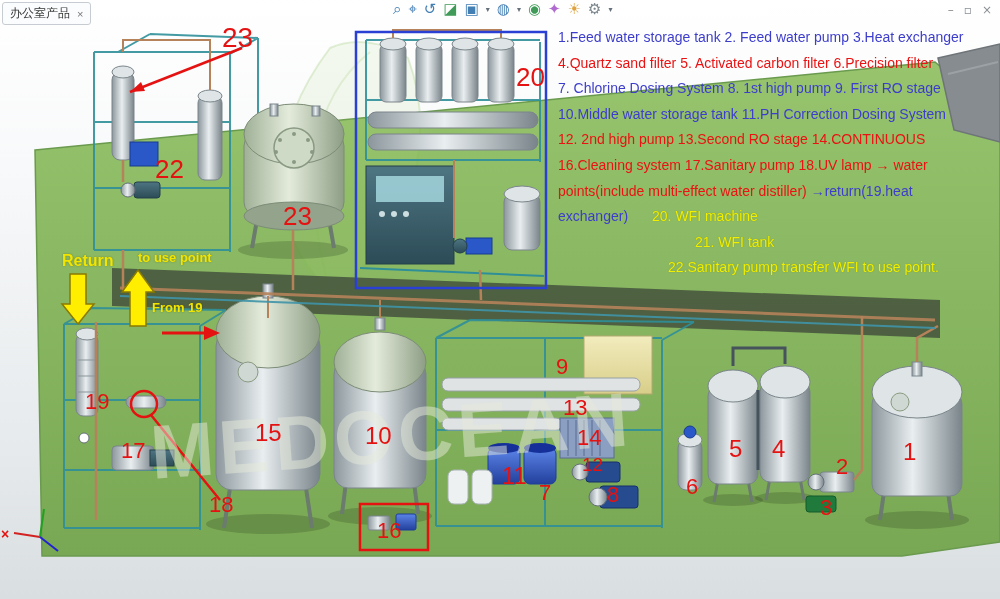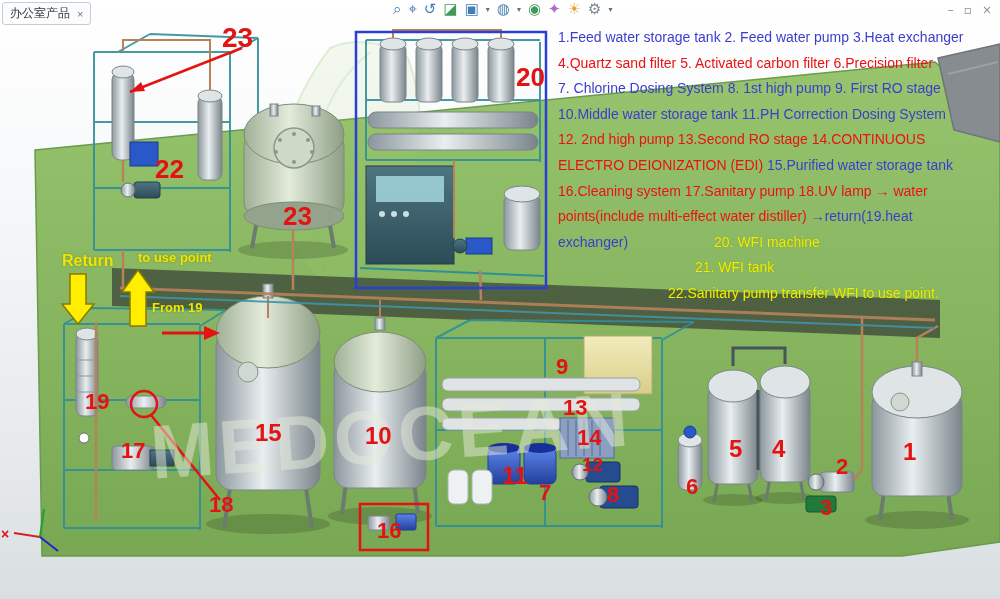--- a/index.html
+++ b/index.html
@@ -1,21 +1,21 @@
 <!DOCTYPE html>
 <html><head>
 <meta charset="utf-8">
 <style>
   html,body{margin:0;padding:0;background:#e8eaec;font-family:"Liberation Sans",sans-serif;}
   .screen{position:relative;width:1000px;height:599px;overflow:hidden;
     background:linear-gradient(180deg,#ffffff 0%,#f8f9fa 28%,#e6eaec 75%,#d9dee1 100%);}
   svg.scene{position:absolute;left:0;top:0;z-index:1;}
   .watermark{position:absolute;left:150px;top:392px;z-index:4;font-size:76px;font-weight:bold;
     letter-spacing:5px;color:rgba(230,234,218,.5);transform:rotate(-4deg);white-space:nowrap;pointer-events:none;}
-  .eq{position:absolute;z-index:5;color:#e51212;font-weight:bold;line-height:1;}
+  .eq{position:absolute;z-index:5;color:#e51212;font-weight:normal;line-height:1;}
   .arrow-label{position:absolute;z-index:5;color:#f2e500;font-weight:bold;font-size:13px;
     text-shadow:0 0 2px rgba(70,70,0,.45);white-space:nowrap;}
   .axis-x{position:absolute;left:1px;top:526px;z-index:5;color:#e51212;font-size:14px;font-weight:bold;}
   .legend{position:absolute;left:558px;top:25px;z-index:6;width:432px;font-size:14px;
     line-height:25.6px;white-space:nowrap;}
   .legend .ln{height:25.6px;}
   .c-blue{color:#3d3dcc;}
   .c-red{color:#ea1212;margin-top:8px;}
   .c-yellow{color:#f0f000;text-shadow:0 0 1px rgba(95,95,0,.55);}
   .tab{position:absolute;left:2px;top:2px;z-index:8;display:flex;align-items:center;gap:7px;
@@ -307,29 +307,26 @@
   <div class="arrow-label" style="left:152px;top:300px">From 19</div>
 
   <div class="axis-x">×</div>
 
   <div class="legend">
     <div class="ln"><span class="c-blue">1.Feed water storage tank 2. Feed water pump 3.Heat exchanger</span></div>
     <div class="ln"><span class="c-red">4.Quartz sand filter 5. Activated carbon filter 6.Precision filter</span></div>
     <div class="ln"><span class="c-blue">7. Chlorine Dosing System 8. 1st high pump 9. First RO stage</span></div>
     <div class="ln"><span class="c-blue">10.Middle water storage tank 11.PH Correction Dosing System</span></div>
     <div class="ln"><span class="c-red">12. 2nd high pump 13.Second RO stage 14.CONTINUOUS</span></div>
-    <div class="ln">
-      <span class="c-red">ELECTRO DEIONIZATION (EDI) </span><span class="c-blue">15.Purified water storage tank</span>
-    </div>
     <div class="ln"><span class="c-red">16.Cleaning system 17.Sanitary pump 18.UV lamp → water</span></div>
     <div class="ln">
       <span class="c-red">points(include multi-effect water distiller) </span><span class="c-blue">→return(19.heat</span>
     </div>
     <div class="ln">
-      <span class="c-blue">exchanger)</span><span class="c-yellow" style="margin-left:86px">20. WFI machine</span>
+      <span class="c-blue">exchanger)</span><span class="c-yellow" style="margin-left:24px">20. WFI machine</span>
     </div>
     <div class="ln" style="padding-left:137px"><span class="c-yellow">21. WFI tank</span></div>
     <div class="ln" style="padding-left:110px"><span class="c-yellow">22.Sanitary pump transfer WFI to use point.</span></div>
   </div>
 
   <div class="tab">
     <span>办公室产品</span>
     <span class="x">×</span>
   </div>
 

